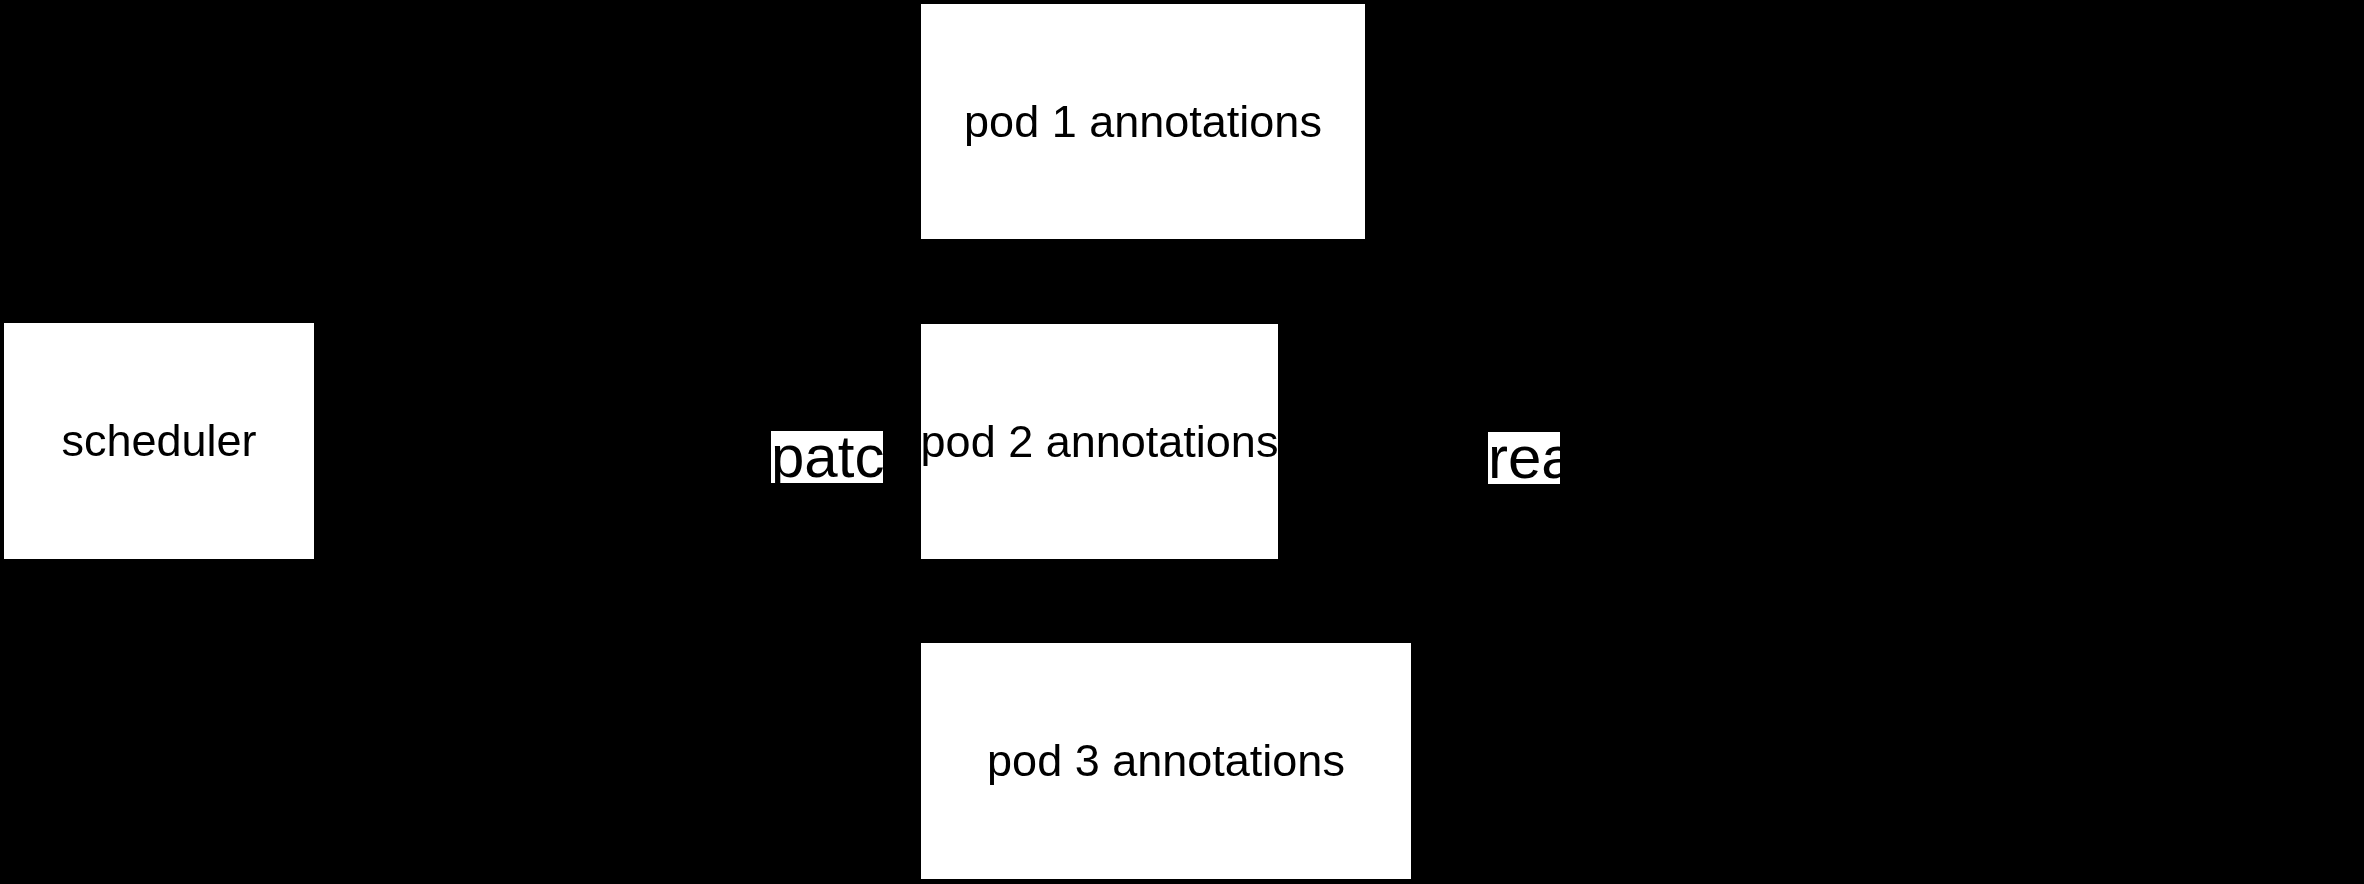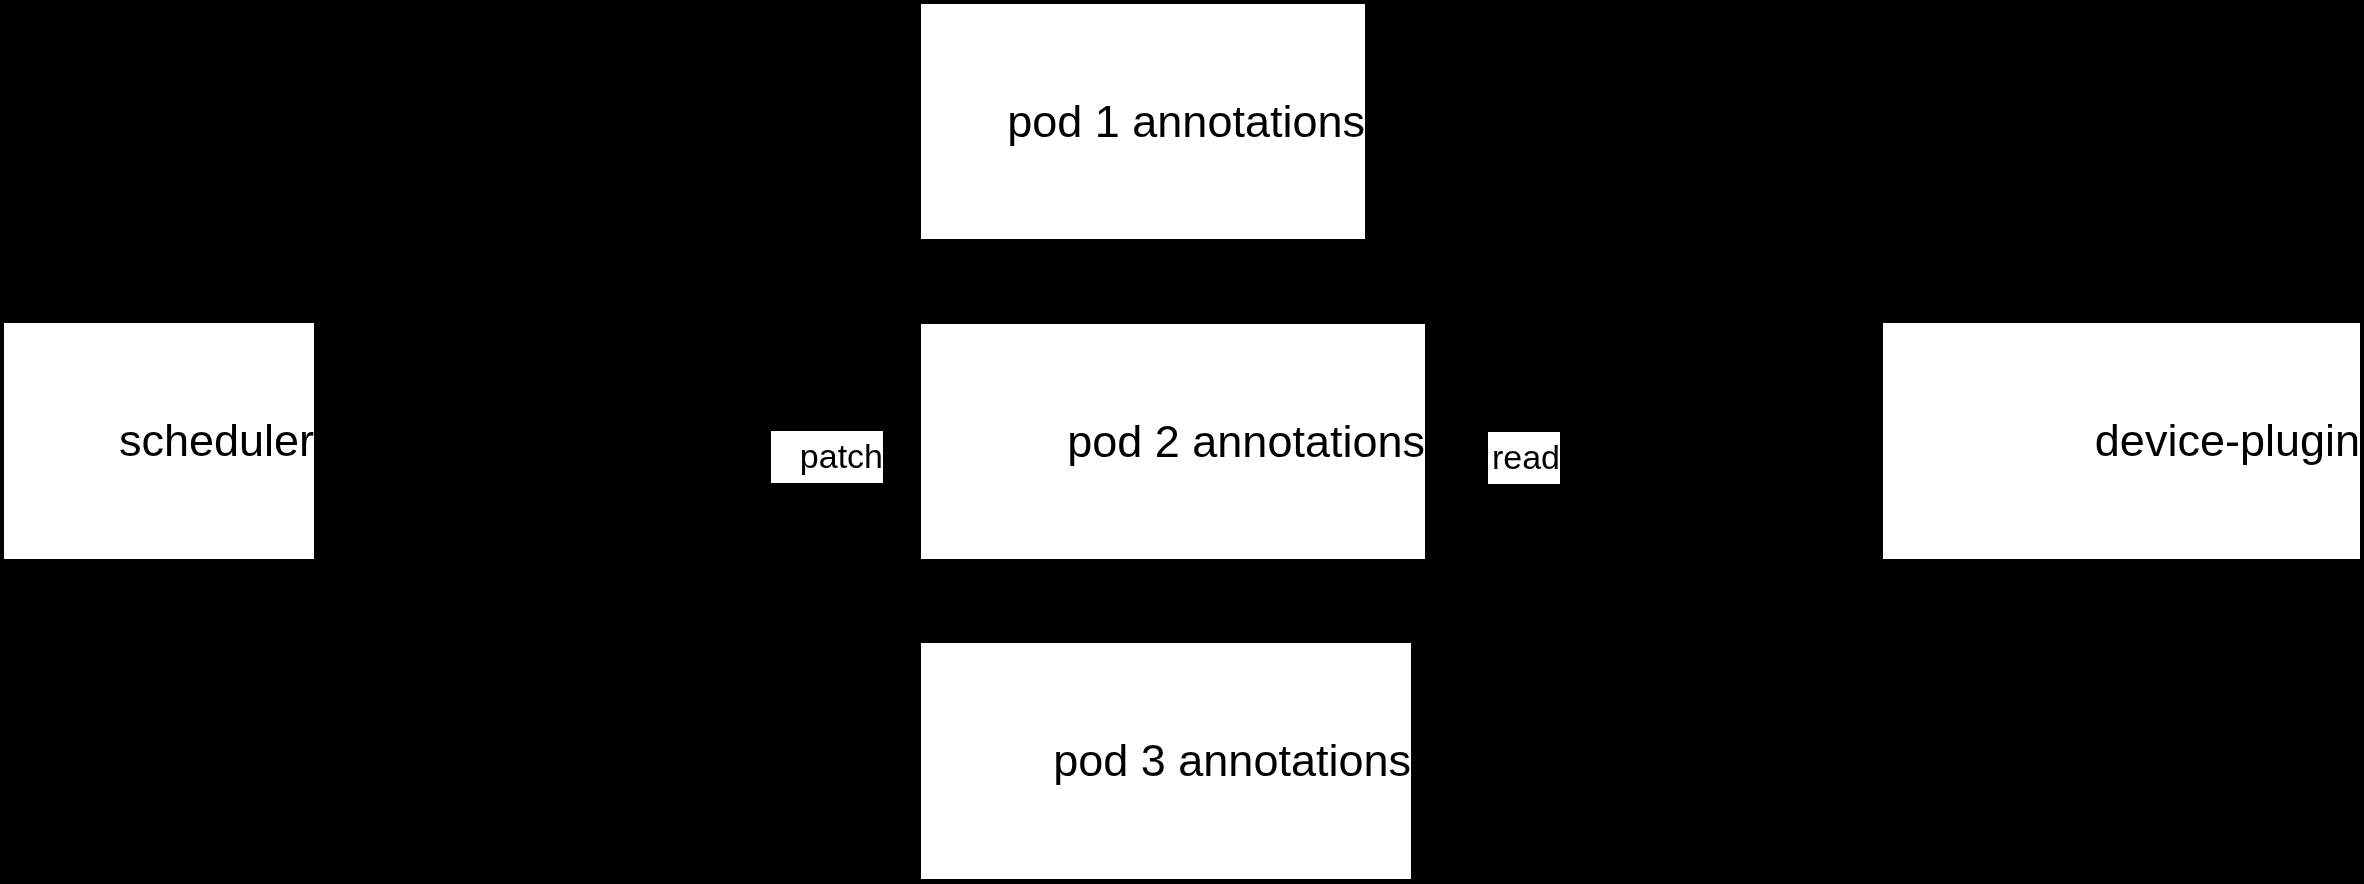--- a/index.html
+++ b/index.html
@@ -18,41 +18,41 @@
     background: var(--bg);
     overflow: hidden;
     font-family: "Liberation Sans", "DejaVu Sans", sans-serif;
   }
   .node {
     position: absolute;
     background: var(--node-fill);
     color: var(--node-text);
     display: flex;
     align-items: center;
-    justify-content: flex-end;
+    justify-content: center;
   }
   .node .node-label {
     font-size: 45px;
     line-height: 1.15;
     color: var(--node-text);
     white-space: nowrap;
   }
   .node-scheduler      { left: 4px;    top: 323px; width: 310px; height: 236px; }
   .node-pod1           { left: 921px;  top: 4px;   width: 444px; height: 235px; }
-  .node-pod2           { left: 921px;  top: 324px; width: 504px; height: 235px; }
+  .node-pod2           { left: 921px;  top: 324px; width: 357px; height: 235px; }
   .node-pod3           { left: 921px;  top: 643px; width: 490px; height: 236px; }
   .node-device-plugin  { left: 1883px; top: 323px; width: 477px; height: 236px; }
   .edge-label {
     position: absolute;
     background: var(--label-fill);
     color: var(--label-text);
     display: flex;
     align-items: center;
-    justify-content: flex-end;
-    font-size: 34px;
+    justify-content: flex-start;
+    font-size: 60px;
     line-height: 1.1;
     white-space: nowrap;
   }
   .edge-label-patch { left: 771px;  top: 431px; width: 112px; height: 52px; }
   .edge-label-read  { left: 1488px; top: 432px; width: 72px;  height: 52px; }
 </style>
 </head>
 <body>
 
 <div class="canvas">
@@ -66,23 +66,20 @@
   </div>
 
   <div class="node node-pod2">
     <span class="node-label">pod 2 annotations</span>
   </div>
 
   <div class="node node-pod3">
     <span class="node-label">pod 3 annotations</span>
   </div>
 
-  <div class="node node-device-plugin">
-    <span class="node-label">device-plugin</span>
-  </div>
 
   <div class="edge-label edge-label-patch">
     <span>patch</span>
   </div>
 
   <div class="edge-label edge-label-read">
     <span>read</span>
   </div>
 
 </div>

